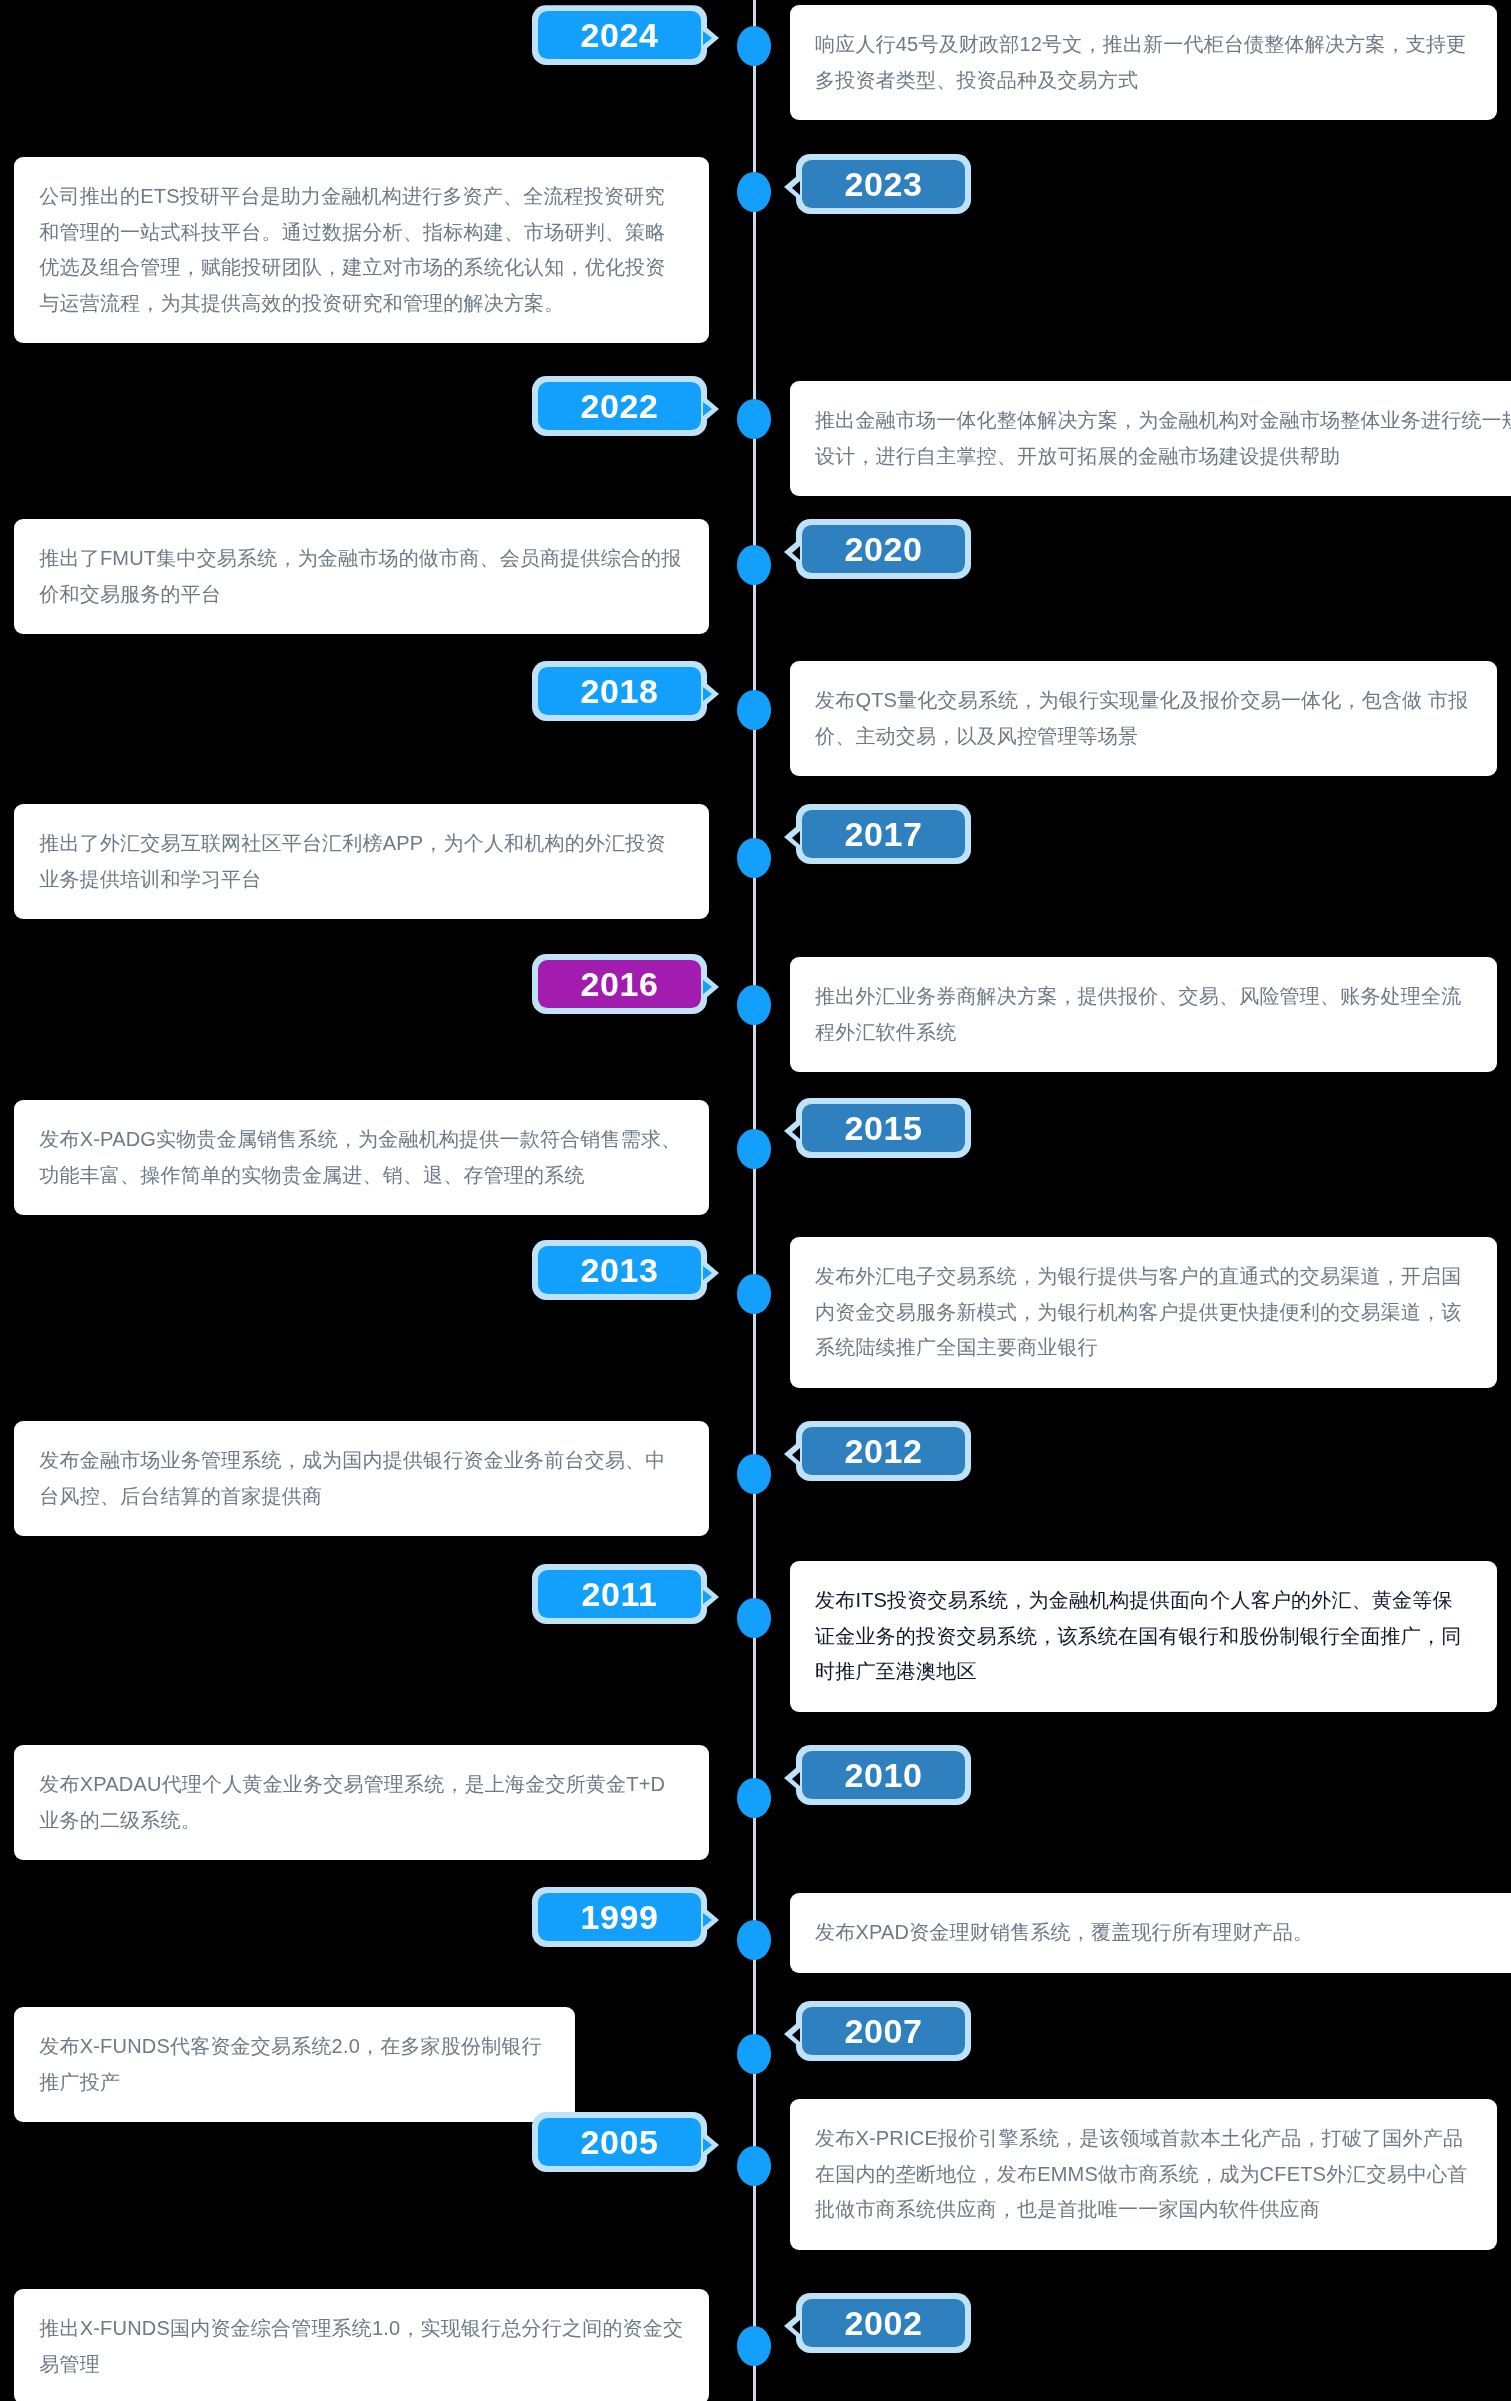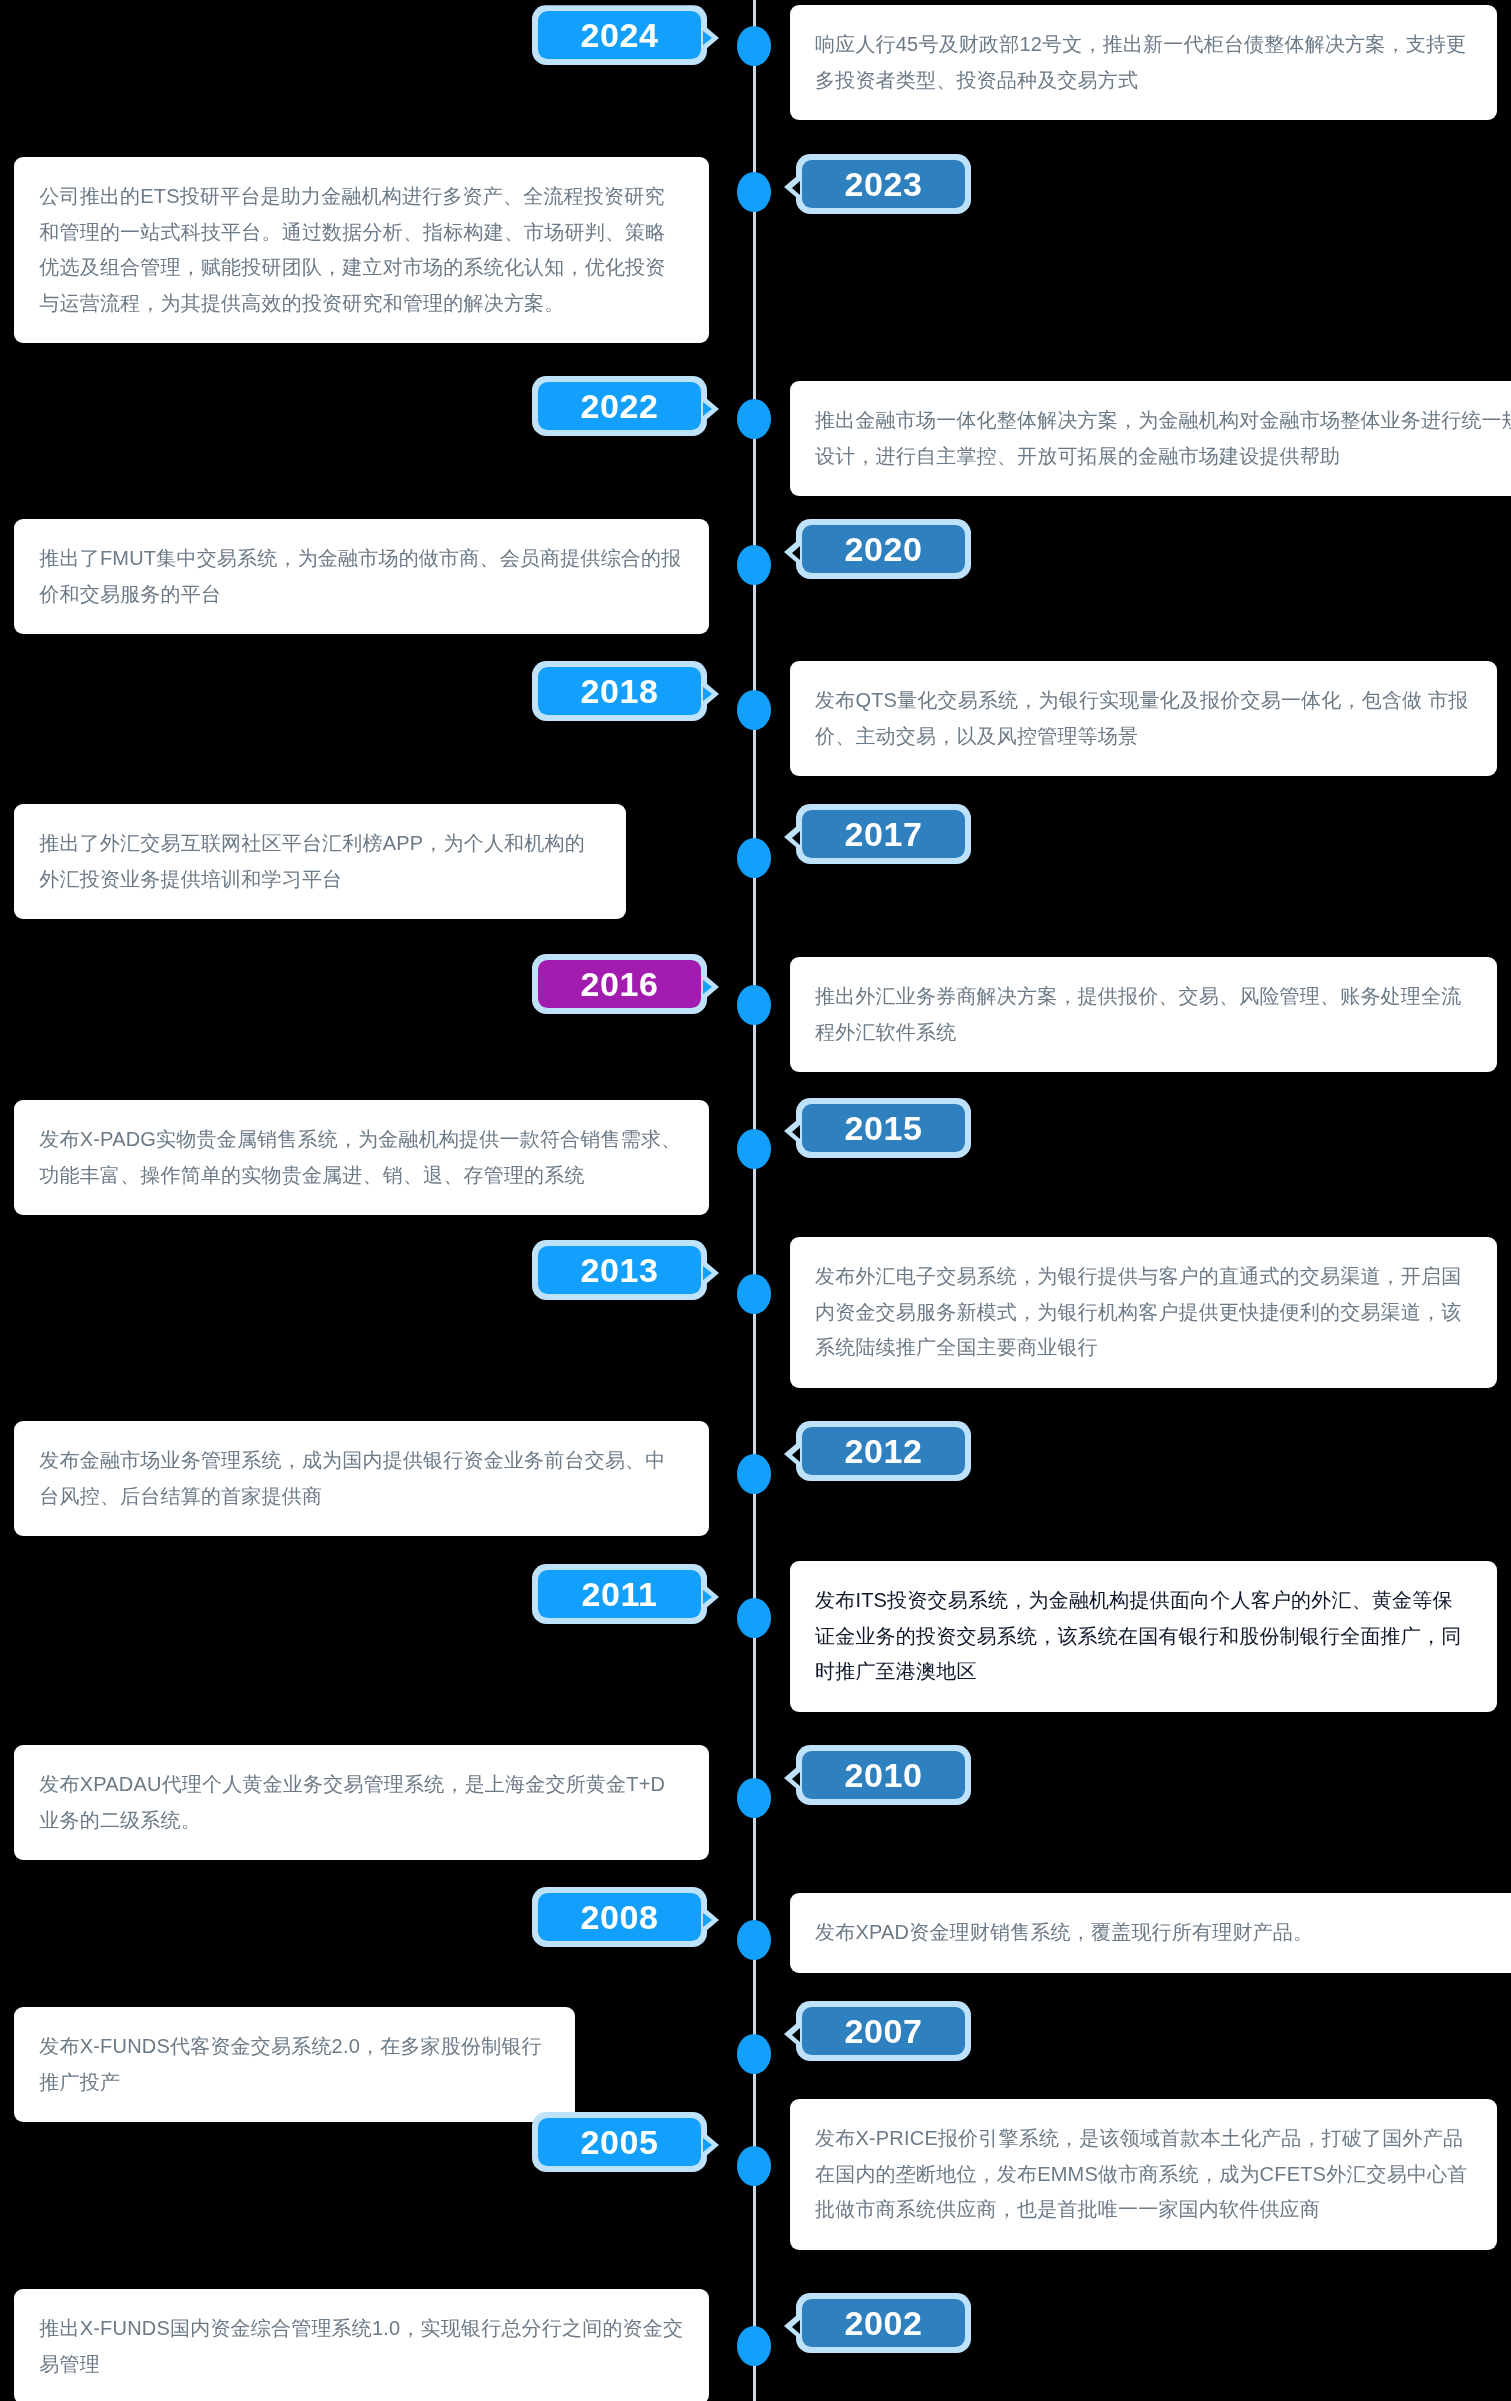--- a/index.html
+++ b/index.html
@@ -200,21 +200,21 @@
       </div>
       <div class="node-dot" style="top: 838px; background: rgb(18, 160, 252);"></div>
       <div class="year-badge side-right" style="left: 796px; top: 804px;">
         <div class="notch-out"></div>
         <div class="outer" style="background: rgb(191, 226, 251);"></div>
         <div class="inner" style="background: rgb(46, 128, 190);">
           <span class="year-text" style="color: rgb(255, 255, 255);">2017</span>
         </div>
         <div class="notch-in" style="border-right-color: rgb(0, 0, 0);"></div>
       </div>
-      <div class="desc-card" style="left: 14.3px; top: 804px; width: 612px; min-height: 91px; background: rgb(255, 255, 255);">
+      <div class="desc-card" style="left: 14.3px; top: 804px; width: 695px; min-height: 91px; background: rgb(255, 255, 255);">
         <div class="desc-text" style="color: rgb(108, 122, 135);">推出了外汇交易互联网社区平台汇利榜APP，为个人和机构的外汇投资业务提供培训和学习平台</div>
       </div>
       <div class="node-dot" style="top: 985px; background: rgb(18, 160, 252);"></div>
       <div class="year-badge side-left" style="left: 532px; top: 954px;">
         <div class="notch-out"></div>
         <div class="outer" style="background: rgb(191, 226, 251);"></div>
         <div class="inner" style="background: #a21caf;">
           <span class="year-text" style="color: rgb(255, 255, 255);">2016</span>
         </div>
         <div class="notch-in" style="border-left-color: rgb(18, 160, 252);"></div>
@@ -280,21 +280,21 @@
         <div class="notch-in" style="border-right-color: rgb(0, 0, 0);"></div>
       </div>
       <div class="desc-card" style="left: 14.3px; top: 1745px; width: 695px; min-height: 91px; background: rgb(255, 255, 255);">
         <div class="desc-text" style="color: rgb(108, 122, 135);">发布XPADAU代理个人黄金业务交易管理系统，是上海金交所黄金T+D业务的二级系统。</div>
       </div>
       <div class="node-dot" style="top: 1920px; background: rgb(18, 160, 252);"></div>
       <div class="year-badge side-left" style="left: 532px; top: 1887px;">
         <div class="notch-out"></div>
         <div class="outer" style="background: rgb(191, 226, 251);"></div>
         <div class="inner" style="background: rgb(18, 160, 252);">
-          <span class="year-text" style="color: rgb(255, 255, 255);">2008</span>
+          <span class="year-text" style="color: rgb(255, 255, 255);">1999</span>
         </div>
         <div class="notch-in" style="border-left-color: rgb(18, 160, 252);"></div>
       </div>
       <div class="desc-card" style="left: 790px; top: 1893px; width: 818px; min-height: 58px; background: rgb(255, 255, 255);">
         <div class="desc-text" style="color: rgb(108, 122, 135);">发布XPAD资金理财销售系统，覆盖现行所有理财产品。</div>
       </div>
       <div class="node-dot" style="top: 2034px; background: rgb(18, 160, 252);"></div>
       <div class="year-badge side-right" style="left: 796px; top: 2001px;">
         <div class="notch-out"></div>
         <div class="outer" style="background: rgb(191, 226, 251);"></div>

